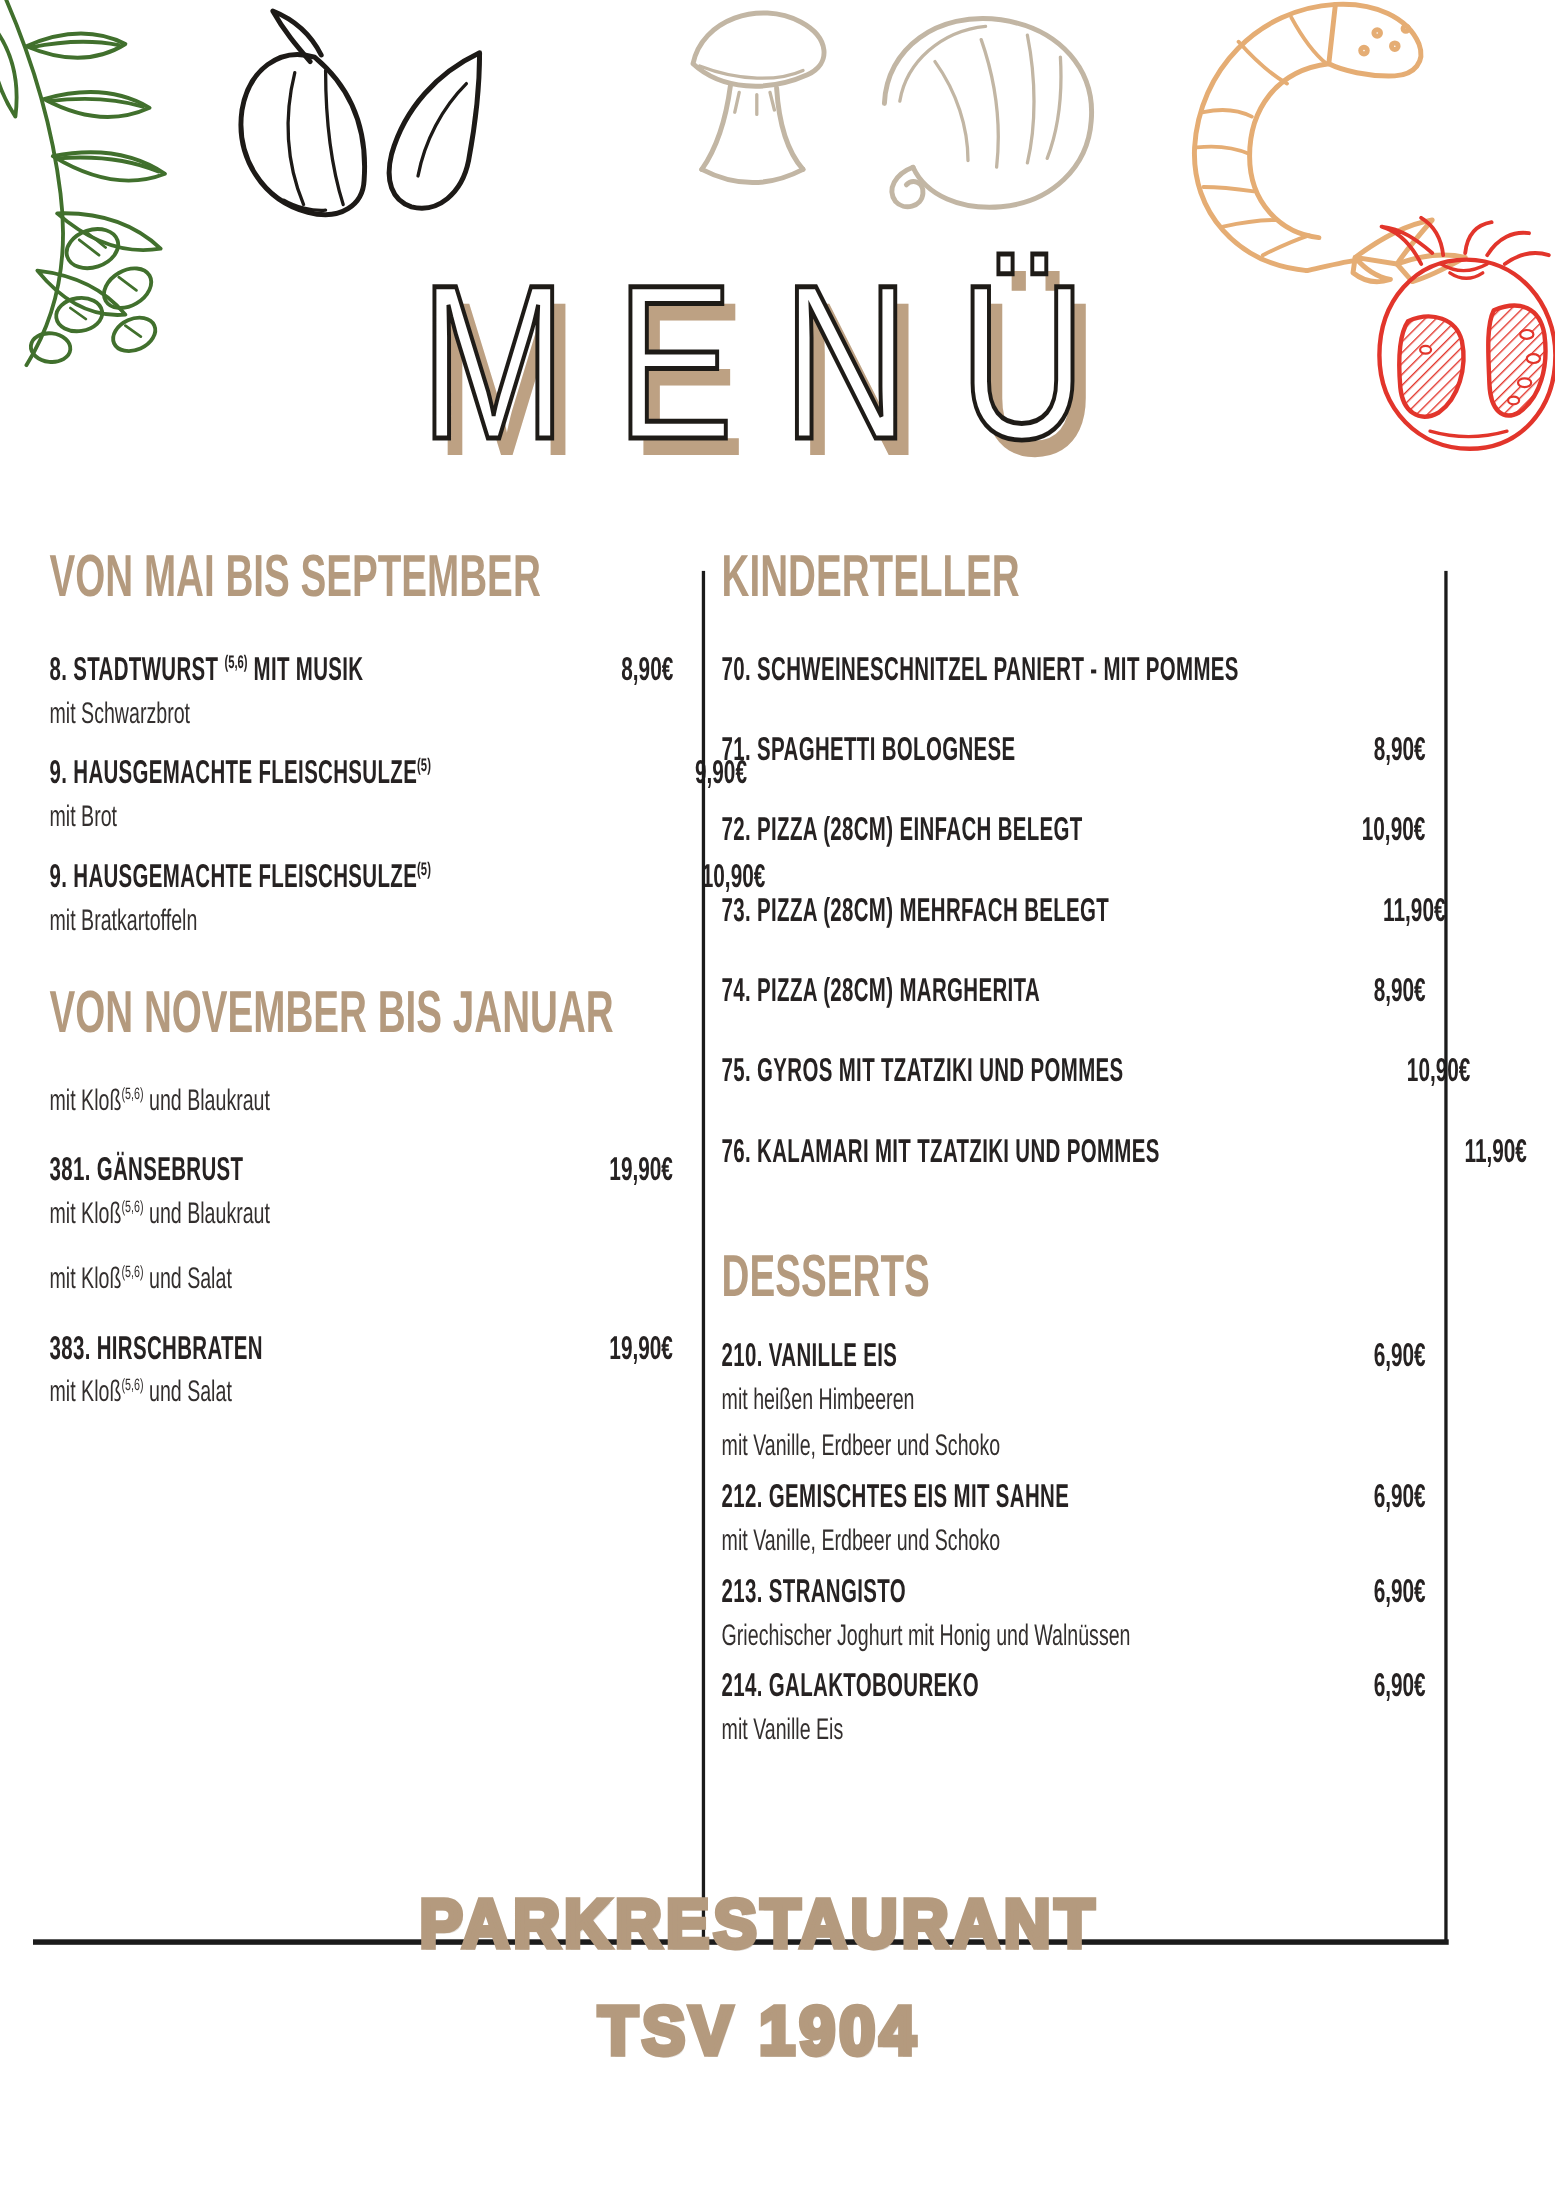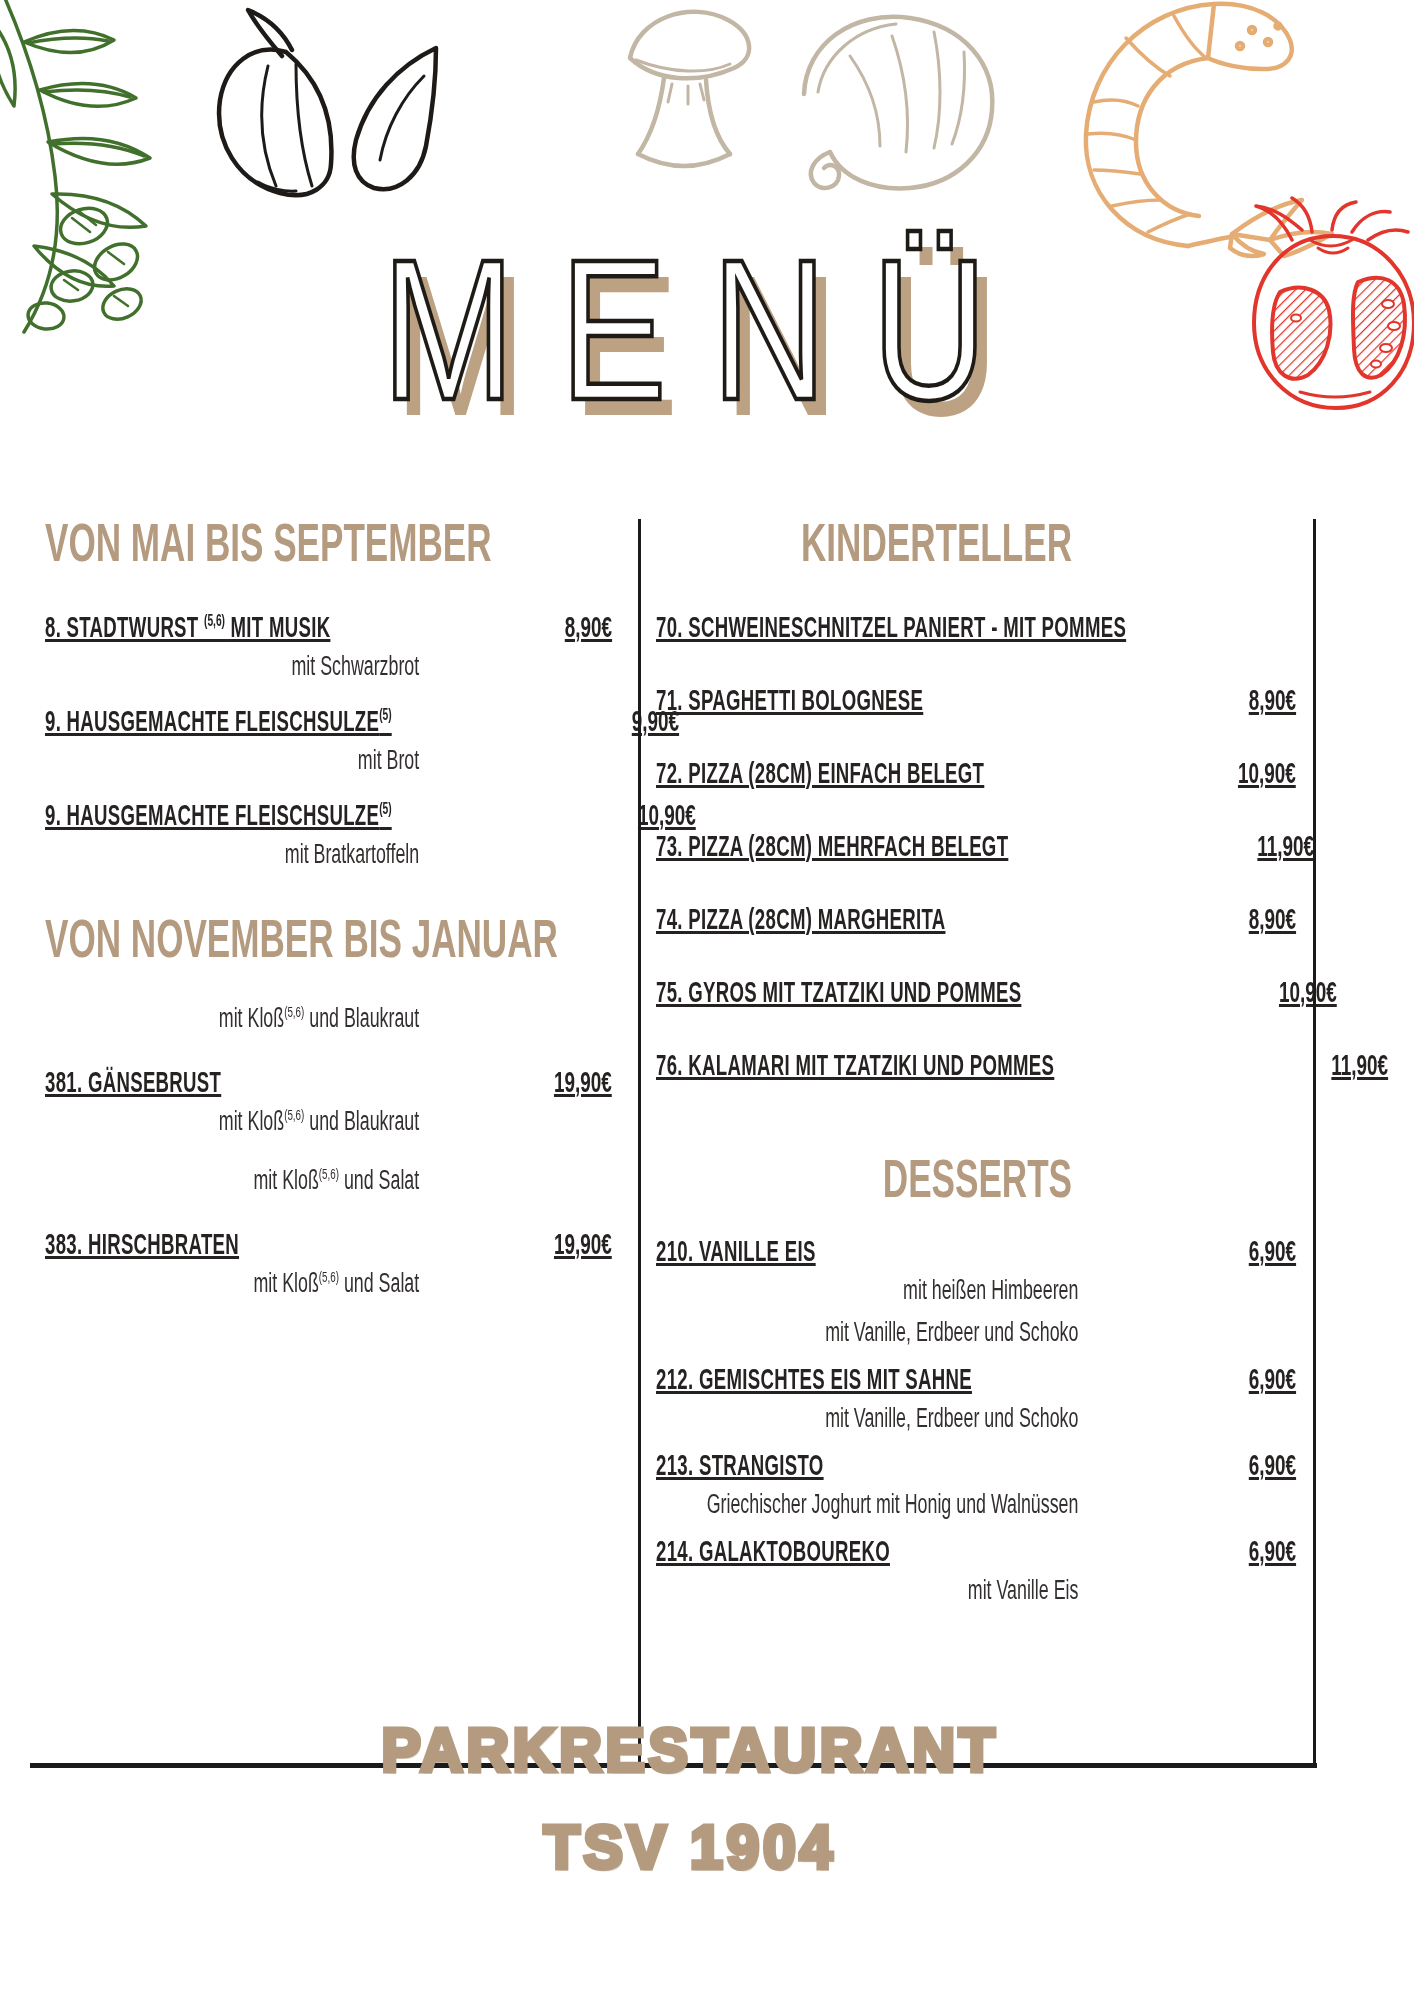--- a/index.html
+++ b/index.html
@@ -22,33 +22,33 @@
   }
   .menu-title .t{
     display:block;position:absolute;left:0;width:100%;
     font-size:200px;line-height:1;letter-spacing:56px;font-weight:400;
     white-space:nowrap;
   }
   .t.shadow{top:16px;margin-left:15px;color:var(--title-tan,#bda183);}
   .t.outline{top:0;color:#ffffff;-webkit-text-stroke:4.5px #1e1b17;}
 
   
-  .col{position:absolute;top:514px;text-align:right;}
+  .col{position:absolute;top:496px;}
   #col-left{left:45px;width:567px;}
   #col-right{left:656px;width:640px;}
 
   .heading{
     margin:0 0 34px 0;font-size:54px;line-height:1.07;font-weight:700;
     color:var(--accent-tan,#b49a7e);
     transform:scaleX(.65);transform-origin:0 50%;white-space:nowrap;
   }
   .sec-1 .heading{margin-top:40px;}
   #col-right .sec-1 .heading{margin-top:64px;margin-bottom:22px;}
 
-  .row{display:flex;justify-content:space-between;align-items:baseline;text-decoration:underline;}
+  .row{display:flex;justify-content:space-between;align-items:baseline;}
   .name{
     font-size:30px;font-weight:700;line-height:42px;letter-spacing:.5px;
     transform:scaleX(.62);transform-origin:0 50%;white-space:nowrap;color:#262222;
   }
   .price{
     font-size:30px;font-weight:700;line-height:42px;
     transform:scaleX(.63);transform-origin:100% 50%;white-space:nowrap;color:#262222;
   }
   .desc{
     font-size:27px;font-weight:400;line-height:32px;margin-top:2px;color:#332f2e;

